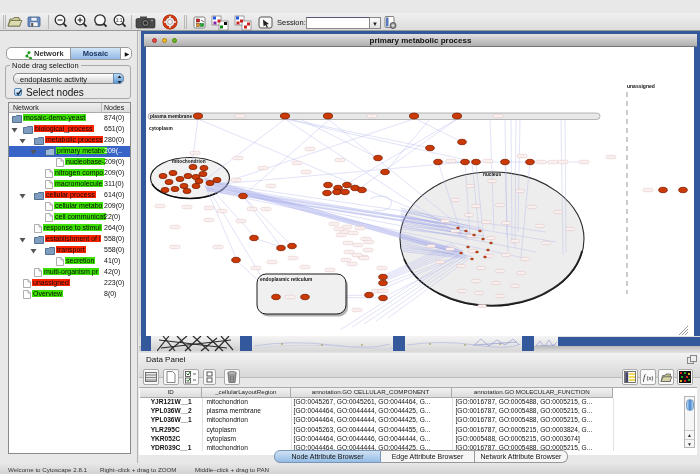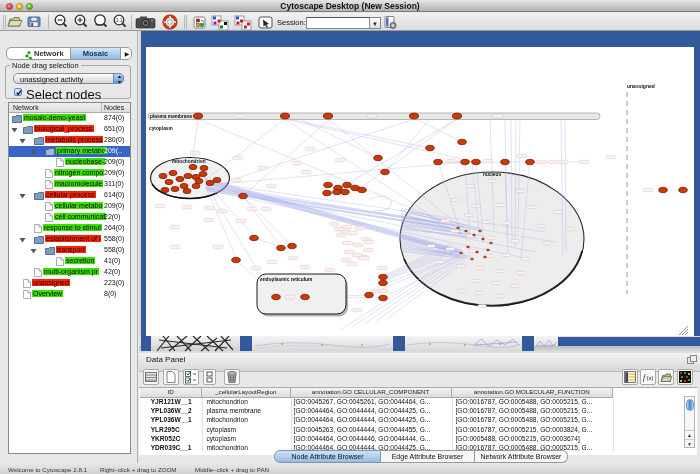--- a/index.html
+++ b/index.html
@@ -3,26 +3,20 @@
 <style>
 *{margin:0;padding:0;box-sizing:border-box;}
 html,body{width:700px;height:474px;overflow:hidden;font-family:"Liberation Sans",sans-serif;background:#e8e8e8;}
 .abs{position:absolute;}
 .tl{border-radius:50%;}
 svg{display:block;}
 </style></head>
 <body>
 <div class="abs" style="left:0;top:0;width:700px;height:474px;background:#e8e8e8;">
 
-<div class="abs" style="left:0;top:0;width:700px;height:12px;background:linear-gradient(#e6e6e6,#b2b2b2);border-bottom:1px solid #7d7d7d;">
- <div class="abs tl" style="left:6px;top:2.5px;width:7px;height:7px;background:radial-gradient(circle at 35% 30%,#ff9a8a,#e8443a 60%,#b71d12);border:0.5px solid #a33;"></div>
- <div class="abs tl" style="left:16px;top:2.5px;width:7px;height:7px;background:radial-gradient(circle at 35% 30%,#ffe9a0,#f7b630 60%,#c78619);border:0.5px solid #a80;"></div>
- <div class="abs tl" style="left:26px;top:2.5px;width:7px;height:7px;background:radial-gradient(circle at 35% 30%,#c8f0a0,#61b62f 60%,#3a8415);border:0.5px solid #580;"></div>
- <div class="abs" style="left:0;top:1px;width:700px;text-align:center;font-size:8.5px;font-weight:bold;color:#111;">Cytoscape Desktop (New Session)</div>
-</div>
 
 <div class="abs" style="left:0;top:13px;width:700px;height:18px;background:linear-gradient(#f0f0f0,#dcdcdc);border-bottom:1px solid #9a9a9a;">
 <div class="abs" style="left:3px;top:2px;width:1px;height:14px;background:#b8b8b8;"></div>
 <div class="abs" style="left:5px;top:2px;width:1px;height:14px;background:#b8b8b8;"></div>
 <div class="abs" style="left:48px;top:2px;width:1px;height:14px;background:#b8b8b8;"></div>
 <div class="abs" style="left:131px;top:2px;width:1px;height:14px;background:#b8b8b8;"></div>
 <div class="abs" style="left:184px;top:2px;width:1px;height:14px;background:#b8b8b8;"></div>
 <div class="abs" style="left:186px;top:2px;width:1px;height:14px;background:#b8b8b8;"></div>
 <svg class="abs" style="left:0;top:0;" width="700" height="18" viewBox="0 0 700 18">
 <g>
@@ -106,34 +100,34 @@
           <circle cx="1.8" cy="5" r="1.5" fill="#2a2"></circle>
           <circle cx="5.6" cy="7.3" r="1.5" fill="#2a2"></circle>
    <path d="M4 1.6 L1.8 5 L5.6 7.3" stroke="#171" stroke-width="0.7" fill="none"></path>
  </svg>
  <div class="abs" style="left:63px;top:0;width:50px;height:13px;background:linear-gradient(#d2e5f8,#85b2e2);border-left:1px solid #9a9a9a;font-size:7.5px;font-weight:bold;color:#15335e;text-align:center;line-height:12px;">Mosaic</div>
  <div class="abs" style="left:113px;top:0;width:13px;height:13px;border-left:1px solid #9a9a9a;font-size:6px;color:#111;text-align:center;line-height:13px;">▶</div>
 </div>
 <div class="abs" style="left:5px;top:33.5px;width:126px;height:34px;border:1px solid #a8a8a8;border-radius:3px;"></div>
 <div class="abs" style="left:10px;top:29.5px;background:#e8e8e8;padding:0 2px;font-size:7.5px;color:#111;">Node drag selection</div>
 <div class="abs" style="left:13px;top:42px;width:111px;height:11px;background:linear-gradient(#ffffff,#d5d5d5);border:1px solid #8a8a8a;border-radius:5px;">
-  <div class="abs" style="left:6px;top:1px;font-size:7.5px;color:#111;">unassigned activity</div>
+  <div class="abs" style="left:6px;top:1px;font-size:7.5px;color:#111;">endoplasmic activity</div>
 </div>
 <div class="abs" style="left:113px;top:42px;width:11px;height:11px;background:linear-gradient(#bcdaf5,#5e9ad6);border:1px solid #6a8ab0;border-radius:0 5px 5px 0;">
   <svg width="9" height="9" viewBox="0 0 9 9" style="margin:1px 0 0 1px;">
           <path d="M4.5 0.5 L6.5 3 L2.5 3 Z" fill="#222"></path>
           <path d="M4.5 8.5 L6.5 6 L2.5 6 Z" fill="#222"></path>
         </svg>
 </div>
 <div class="abs" style="left:14px;top:57px;width:8px;height:8px;background:linear-gradient(#eaf3fc,#9ec7ee);border:1px solid #5588bb;border-radius:2px;">
  <svg width="8" height="8" viewBox="0 0 8 8">
           <path d="M1.8 3.8 L3.2 5.4 L6.2 1.2" stroke="#123" stroke-width="1.3" fill="none"></path>
         </svg>
 </div>
-<div class="abs" style="left:26px;top:56px;font-size:13px;color:#111;">Select nodes</div>
+<div class="abs" style="left:26px;top:56px;font-size:10px;color:#111;">Select nodes</div>
 <div class="abs" style="left:8px;top:71px;width:123px;height:352px;background:#fff;border:1px solid #8a8a8a;">
 <div class="abs" style="left:0;top:0;width:121px;height:10px;background:linear-gradient(#eee,#ddd);border-bottom:1px solid #aaa;">
  <div class="abs" style="left:4px;top:0.5px;font-size:7px;color:#222;">Network</div>
  <div class="abs" style="left:95px;top:0.5px;font-size:7px;color:#222;">Nodes</div>
  <div class="abs" style="left:92px;top:0;width:1px;height:10px;background:#bbb;"></div>
 </div>
 <div class="abs" style="left:0;top:10px;width:121px;height:11px;overflow:hidden;">
 <svg class="abs" style="left:3px;top:1.5px;" width="10" height="8" viewBox="0 0 10 8">
             <path d="M0.5 7.5 L0.5 1.5 L3.5 1.5 L4.5 0.5 L9.5 0.5 L9.5 7.5 Z" fill="#7d9cc0" stroke="#3a5a7d" stroke-width="0.8"></path>
           </svg>
@@ -277,20 +271,26 @@
             <path d="M0.5 8.5 L0.5 0.5 L5 0.5 L7.5 3 L7.5 8.5 Z" fill="#fdfdfd" stroke="#999" stroke-width="0.8"></path>
             <path d="M5 0.5 L5 3 L7.5 3" fill="none" stroke="#999" stroke-width="0.8"></path>
           </svg>
 <div class="abs" style="left:23px;top:1px;font-size:7px;color:#0a0a0a;background:#3ce000;padding:0 1px;white-space:nowrap;">Overview</div>
 <div class="abs" style="left:95px;top:1px;font-size:7px;color:#111;white-space:nowrap;">8(0)</div>
 </div>
 </div>
 </div>
 <div class="abs" style="left:139px;top:31px;width:561px;height:322px;background:#d8d8d8;">
 <div class="abs" style="left:2px;top:0;width:559px;height:315px;background:#33589b;">
+<div class="abs" style="left:3px;top:3px;width:553px;height:13px;background:linear-gradient(#e2e2e2,#aeaeae);border-bottom:1px solid #777;">
+ <div class="abs tl" style="left:8px;top:4px;width:5px;height:5px;background:#e8453a;border:0.5px solid #a33;"></div>
+ <div class="abs tl" style="left:18px;top:4px;width:5px;height:5px;background:#f7b630;border:0.5px solid #a80;"></div>
+ <div class="abs tl" style="left:28px;top:4px;width:5px;height:5px;background:#61b62f;border:0.5px solid #580;"></div>
+ <div class="abs" style="left:0;top:2px;width:553px;text-align:center;font-size:8px;font-weight:bold;color:#111;">primary metabolic process</div>
+</div>
 <div class="abs" style="left:5px;top:16px;width:548px;height:289px;background:#fff;overflow:hidden;">
 <svg width="548" height="289" viewBox="0 0 548 289">
             <rect x="2" y="66" width="452" height="6.5" rx="3.2" fill="#e8e8e8" stroke="#9a9a9a" stroke-width="0.7"></rect>
             <text x="4" y="71" font-size="4.8" font-weight="bold" fill="#111">plasma membrane</text>
             <text x="3" y="83" font-size="4.8" font-weight="bold" fill="#111">cytoplasm</text>
             <ellipse cx="44" cy="131" rx="39.5" ry="20.5" fill="#f1f1f1" stroke="#1a1a1a" stroke-width="1.1"></ellipse>
             <path d="M 6 137 A 39.5 20.5 0 0 0 82 136" fill="none" stroke="#000" stroke-width="1.5" opacity="0.8"></path>
             <ellipse cx="346" cy="192" rx="92" ry="67" fill="#ededed" stroke="#2a2a2a" stroke-width="1.1"></ellipse>
             <path d="M 258 212 A 92 67 0 0 0 436 204" fill="none" stroke="#111" stroke-width="1.8" opacity="0.85"></path>
             <line x1="481" y1="45" x2="481" y2="247" stroke="#999" stroke-width="1" stroke-dasharray="5,4"></line>
@@ -704,21 +704,21 @@
 <svg class="abs" style="left:266px;top:0;" width="117" height="15" viewBox="0 0 117 15">
 <path d="M2 9 Q35 4 70 9 T115 8" stroke="#aab0de" stroke-width="0.6" fill="none"></path>
 <circle cx="25" cy="8" r="0.8" fill="#8a8a30"></circle>
           <circle cx="60" cy="9" r="0.8" fill="#8a8a30"></circle>
           <circle cx="95" cy="8" r="0.8" fill="#8a8a30"></circle>
 <path d="M68 10 L76 3 L84 10 L92 4 L100 9 L108 3 L114 9 M70 9 L112 6" stroke="#8890cc" stroke-width="0.6" fill="none"></path>
 </svg>
 </div>
 </div>
 <div class="abs" style="left:139px;top:353px;width:561px;height:110px;background:#e8e8e8;">
-<div class="abs" style="left:0;top:0;width:561px;height:19px;background:linear-gradient(#f2f2f2,#d8d8d8);border-bottom:1px solid #bbb;">
+<div class="abs" style="left:0;top:0;width:561px;height:25px;background:linear-gradient(#f2f2f2,#d8d8d8);border-bottom:1px solid #bbb;">
  <div class="abs" style="left:7px;top:2px;font-size:8px;color:#111;">Data Panel</div>
  <svg class="abs" style="left:548px;top:2px;" width="10" height="9" viewBox="0 0 10 9">
  <rect x="0.5" y="2.5" width="6" height="6" fill="none" stroke="#888" stroke-width="1"></rect>
  <rect x="3.5" y="0.5" width="6" height="6" fill="#eee" stroke="#888" stroke-width="1"></rect>
  </svg>
 </div>
 <div class="abs" style="left:4px;top:16px;width:16px;height:16px;background:#fafafa;border:1px solid #aaa;border-radius:2px;">
         <svg width="14" height="14" viewBox="0 0 14 14">
           <rect x="1.5" y="2.5" width="11" height="9" fill="#e8e8e8" stroke="#555" stroke-width="0.8"></rect>
           <line x1="1.5" y1="5" x2="12.5" y2="5" stroke="#555" stroke-width="0.7"></line>

